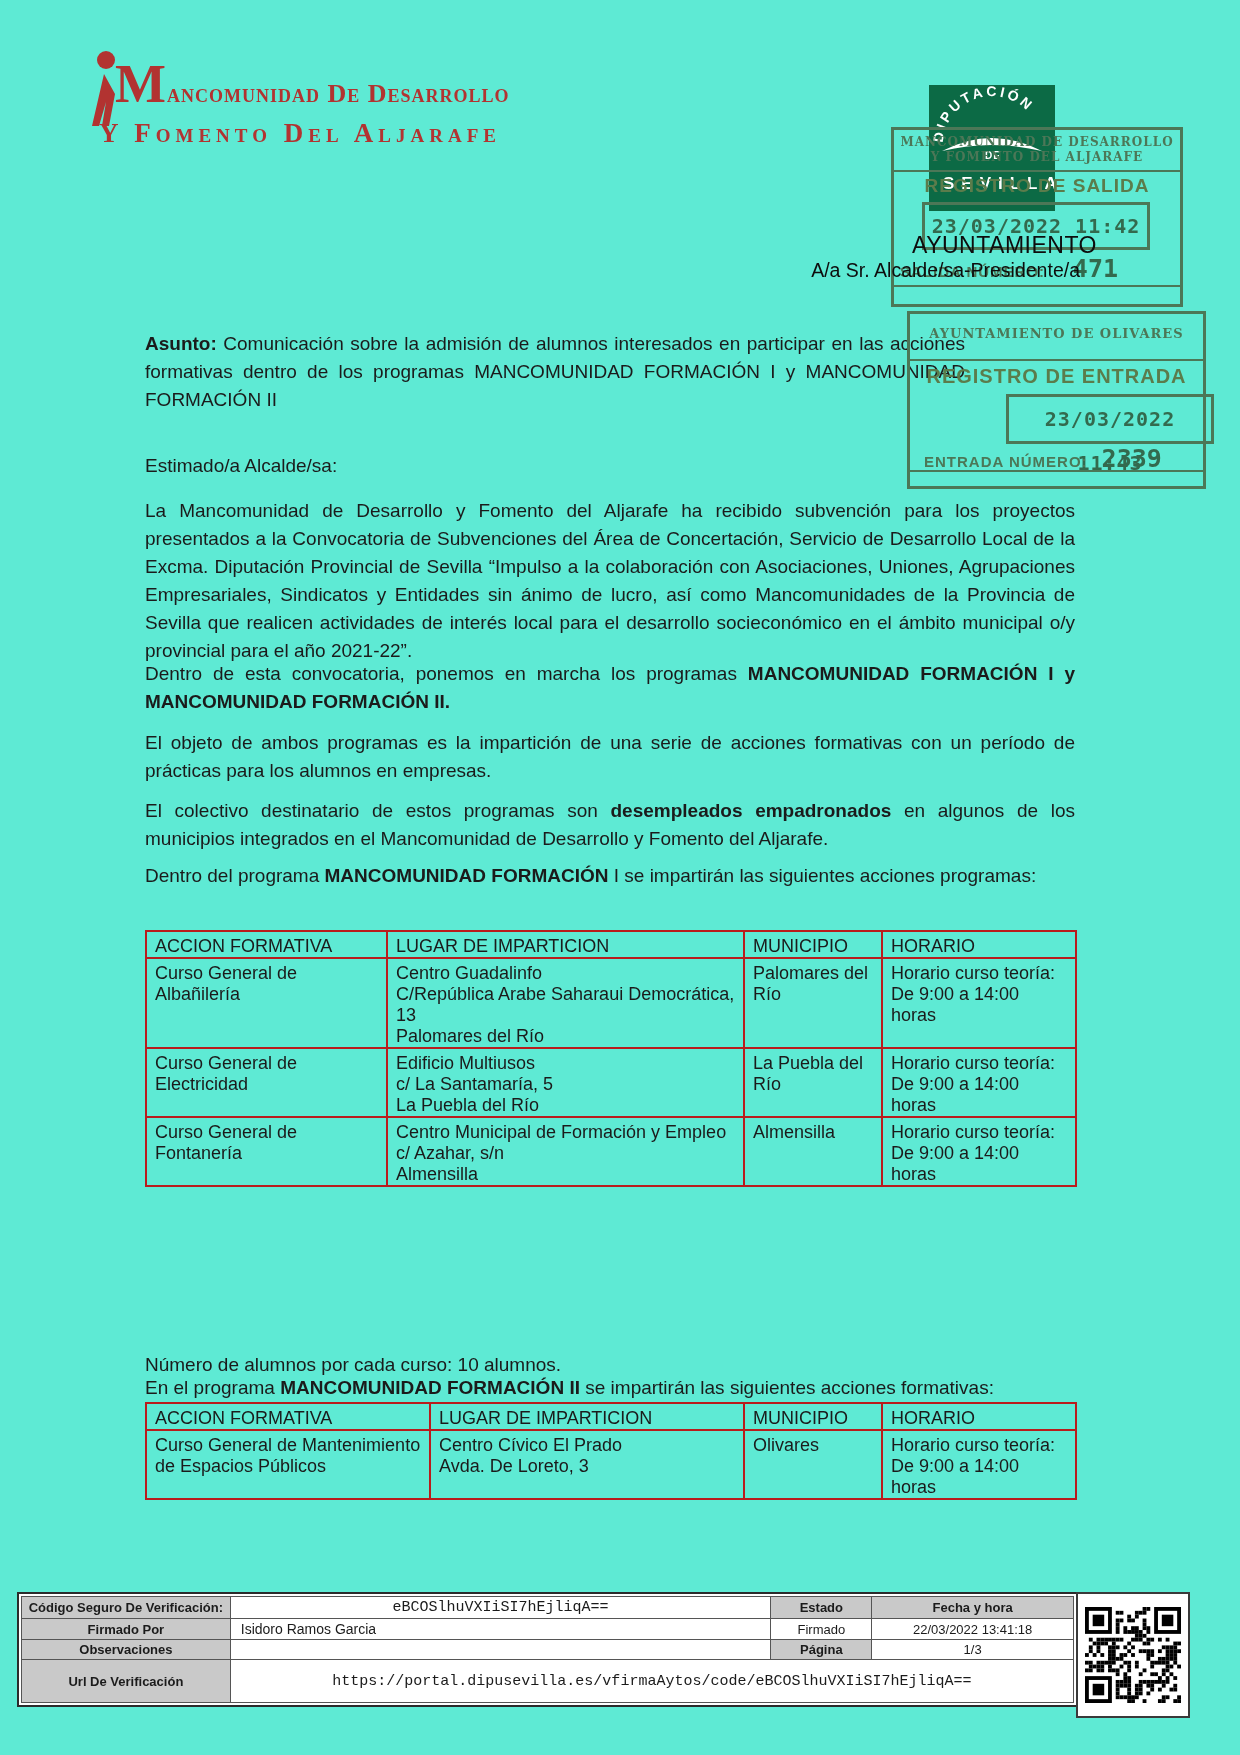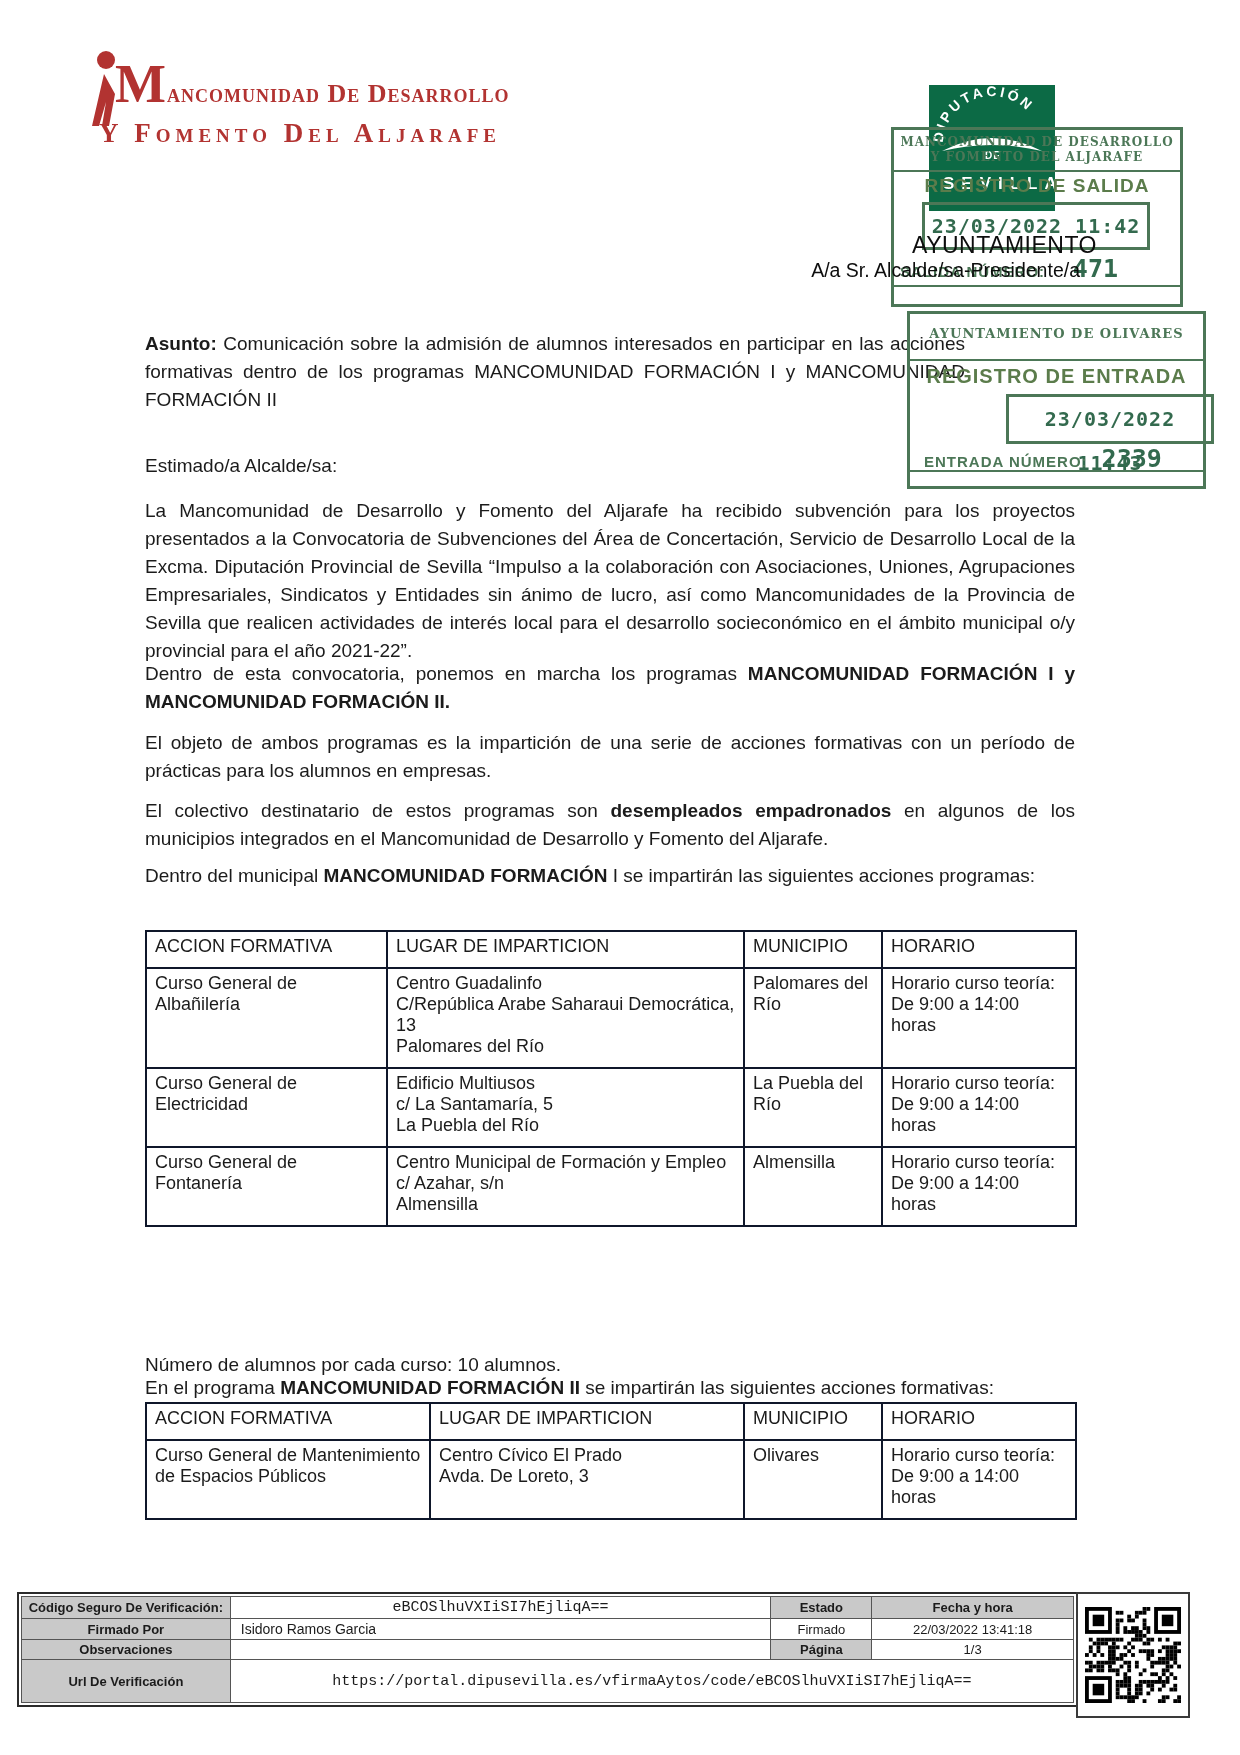--- a/index.html
+++ b/index.html
@@ -1,18 +1,18 @@
 <!DOCTYPE html>
 <html><head>
 <meta charset="utf-8">
 <style>
   html,body { margin:0; padding:0; background:#888; }
   .page {
     position:relative; width:1240px; height:1755px; margin:0 auto;
-    background:#ffffff; overflow:hidden;
+    background:#5eead4; overflow:hidden;
     font-family:"Liberation Sans", sans-serif; color:#1b1b1b;
   }
 
   
   .logo { position:absolute; left:95px; top:48px; width:420px; height:110px; color:#b23331; }
   .logo svg { position:absolute; left:-4px; top:2px; }
   .logo-line1 { position:absolute; left:20px; top:6px; font-family:"Liberation Serif",serif;
     font-variant:small-caps; font-weight:bold; font-size:26px; letter-spacing:1px; line-height:60px; }
   .logo-line1::first-letter { font-size:54px; }
   .logo-line2 { position:absolute; left:4px; top:70px; font-family:"Liberation Serif",serif;
@@ -68,21 +68,21 @@
   .blk-p2 { top:660px; }
   .blk-p3 { top:729px; }
   .blk-p4 { top:797px; }
   .blk-p5 { top:862px; }
   .blk-t1 { top:930px; }
   .blk-p6 { top:1351px; text-align:center; }
   .blk-p7 { top:1350px; text-align:left !important;margin-top:24px; }
   .blk-t2 { top:1402px; }
 
   table.course { border-collapse:collapse; table-layout:fixed; width:930px; font-size:18px; }
-  table.course th, table.course td { border:2px solid #0f172a; padding:4px 8px 10px 8px;
+  table.course th, table.course td { border:2px solid #b91c1c; padding:4px 8px 0 8px;
     vertical-align:top; text-align:left; font-weight:normal; white-space:pre-line; line-height:21px; }
 
   
   .footer { position:absolute; left:17px; top:1592px; width:1053px; border:2px solid #2b2b2b;
     padding:2px; z-index:4; background:#fff; }
   .footer table { width:100%; border-collapse:collapse; table-layout:fixed; font-size:13px; }
   .footer td { border:1.5px solid #555; padding:2px 6px; text-align:center; vertical-align:middle; }
   .f-label { background:#c9c9c9; font-weight:bold; }
   .f-mono { font-family:"Liberation Mono",monospace; font-size:15px; }
   .f-left { text-align:left !important; padding-left:10px !important; font-size:14px; }
@@ -156,21 +156,21 @@
   <div class="recipient-line1">AYUNTAMIENTO</div>
   <div class="recipient-line2">A/a Sr. Alcalde/sa-Presidente/a</div>
 
   <div class="doc">
     <div class="blk-subject"><span class="b">Asunto: </span><span>Comunicación sobre la admisión de alumnos interesados en participar en las acciones formativas dentro de los programas MANCOMUNIDAD FORMACIÓN I y MANCOMUNIDAD FORMACIÓN II</span></div>
     <div class="blk-salutation">Estimado/a Alcalde/sa:</div>
     <div class="blk-p1"><span>La Mancomunidad de Desarrollo y Fomento del Aljarafe ha recibido subvención para los proyectos presentados a la Convocatoria de Subvenciones del Área de Concertación, Servicio de Desarrollo Local de la Excma. Diputación Provincial de Sevilla “Impulso a la colaboración con Asociaciones, Uniones, Agrupaciones Empresariales, Sindicatos y Entidades sin ánimo de lucro, así como Mancomunidades de la Provincia de Sevilla que realicen actividades de interés local para el desarrollo socieconómico en el ámbito municipal o/y provincial para el año 2021-22”.</span></div>
     <div class="blk-p2"><span>Dentro de esta convocatoria, ponemos en marcha los programas </span><span class="b">MANCOMUNIDAD FORMACIÓN I y MANCOMUNIDAD FORMACIÓN II.</span></div>
     <div class="blk-p3"><span>El objeto de ambos programas es la impartición de una serie de acciones formativas con un período de prácticas para los alumnos en empresas.</span></div>
     <div class="blk-p4"><span>El colectivo destinatario de estos programas son </span><span class="b">desempleados empadronados</span><span> en algunos de los municipios integrados en el Mancomunidad de Desarrollo y Fomento del Aljarafe.</span></div>
-    <div class="blk-p5"><span>Dentro del municipal </span><span class="b">MANCOMUNIDAD FORMACIÓN</span><span> I se impartirán las siguientes acciones programas:</span></div>
+    <div class="blk-p5"><span>Dentro del programa </span><span class="b">MANCOMUNIDAD FORMACIÓN</span><span> I se impartirán las siguientes acciones programas:</span></div>
 
     <div class="blk-t1">
       <table class="course">
         <colgroup>
             <col style="width:241px">
             <col style="width:357px">
             <col style="width:138px">
             <col style="width:194px">
           </colgroup>
         <thead>

